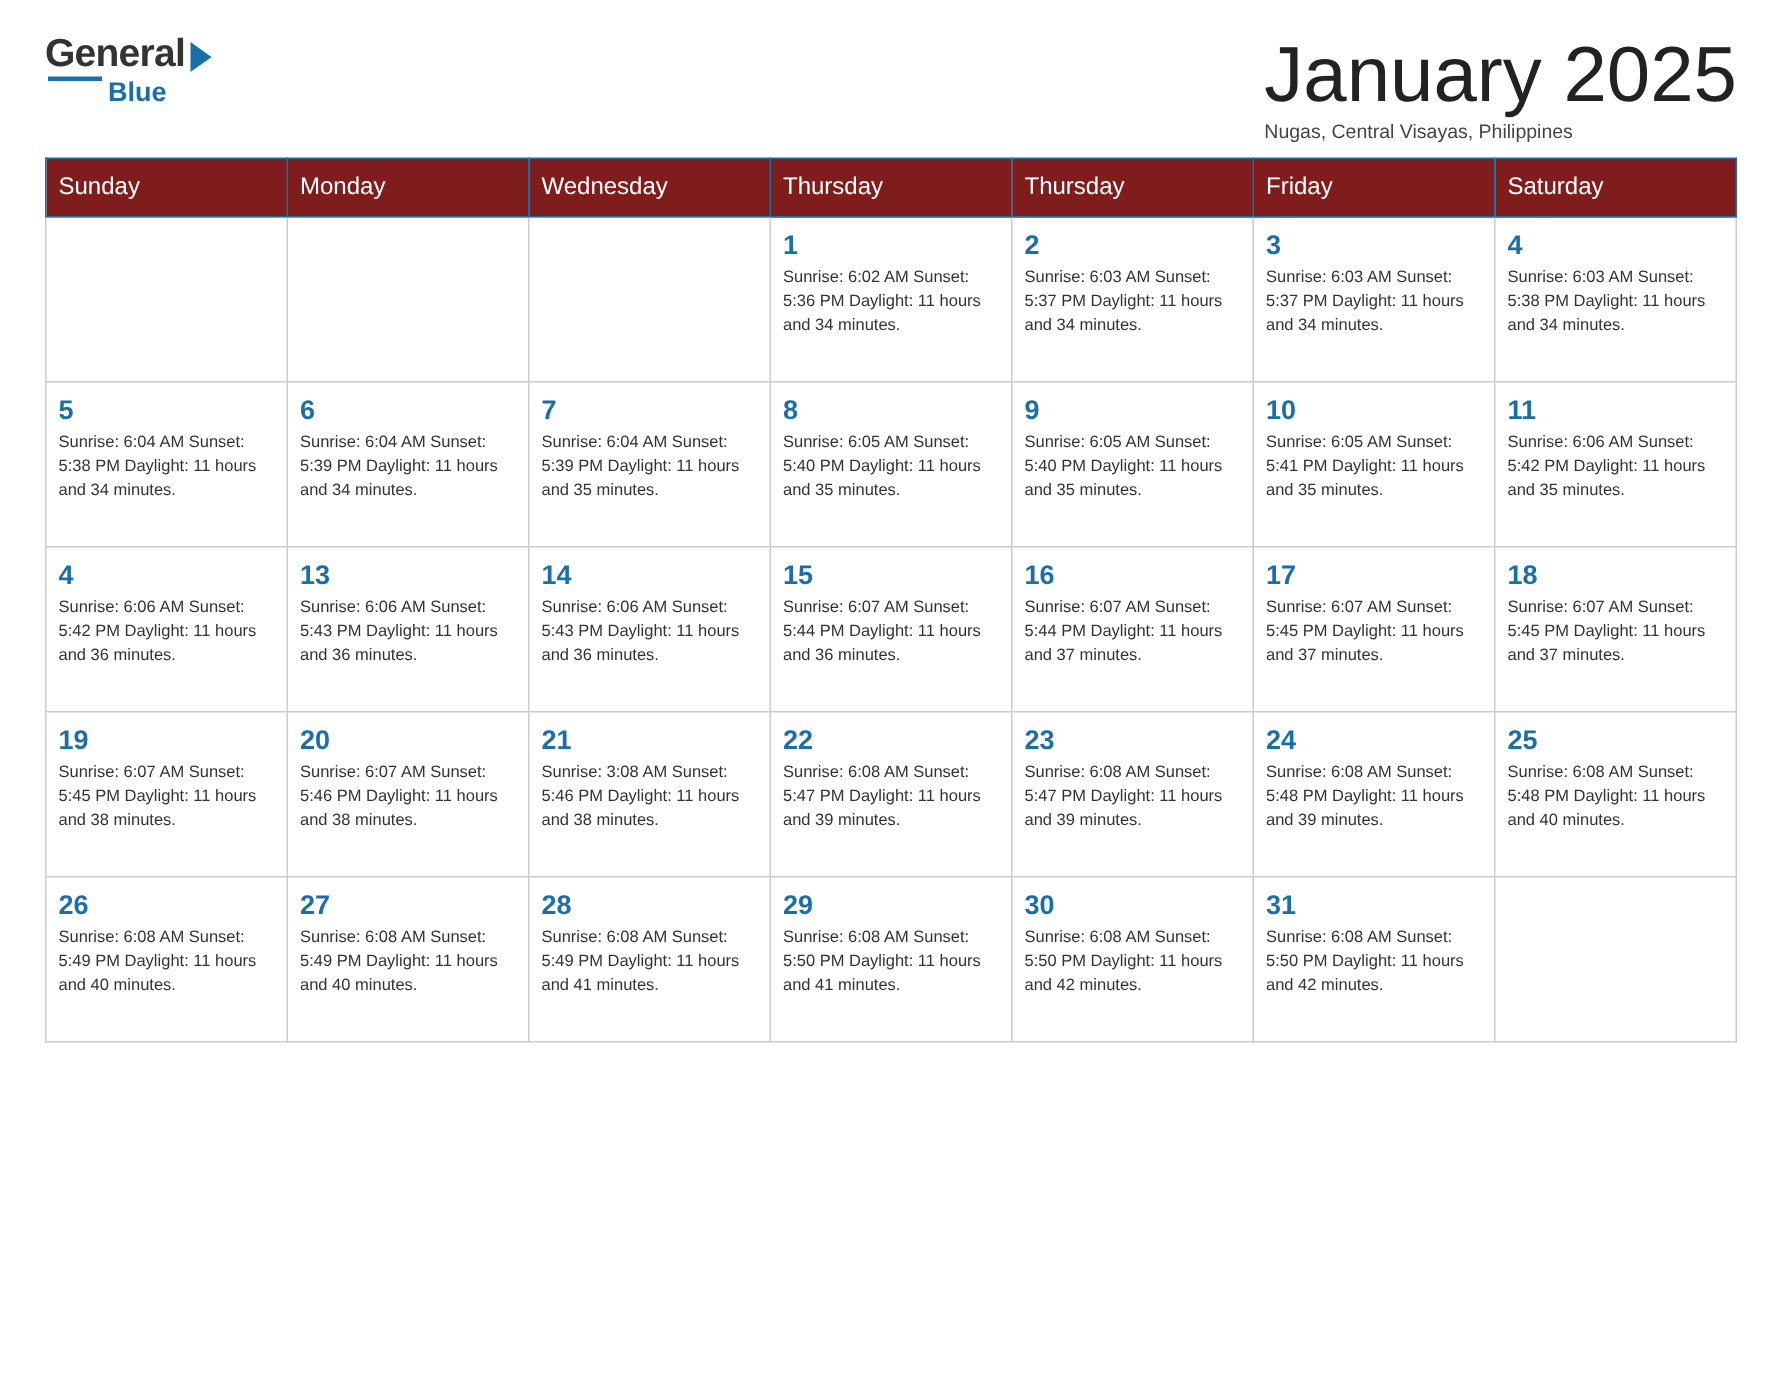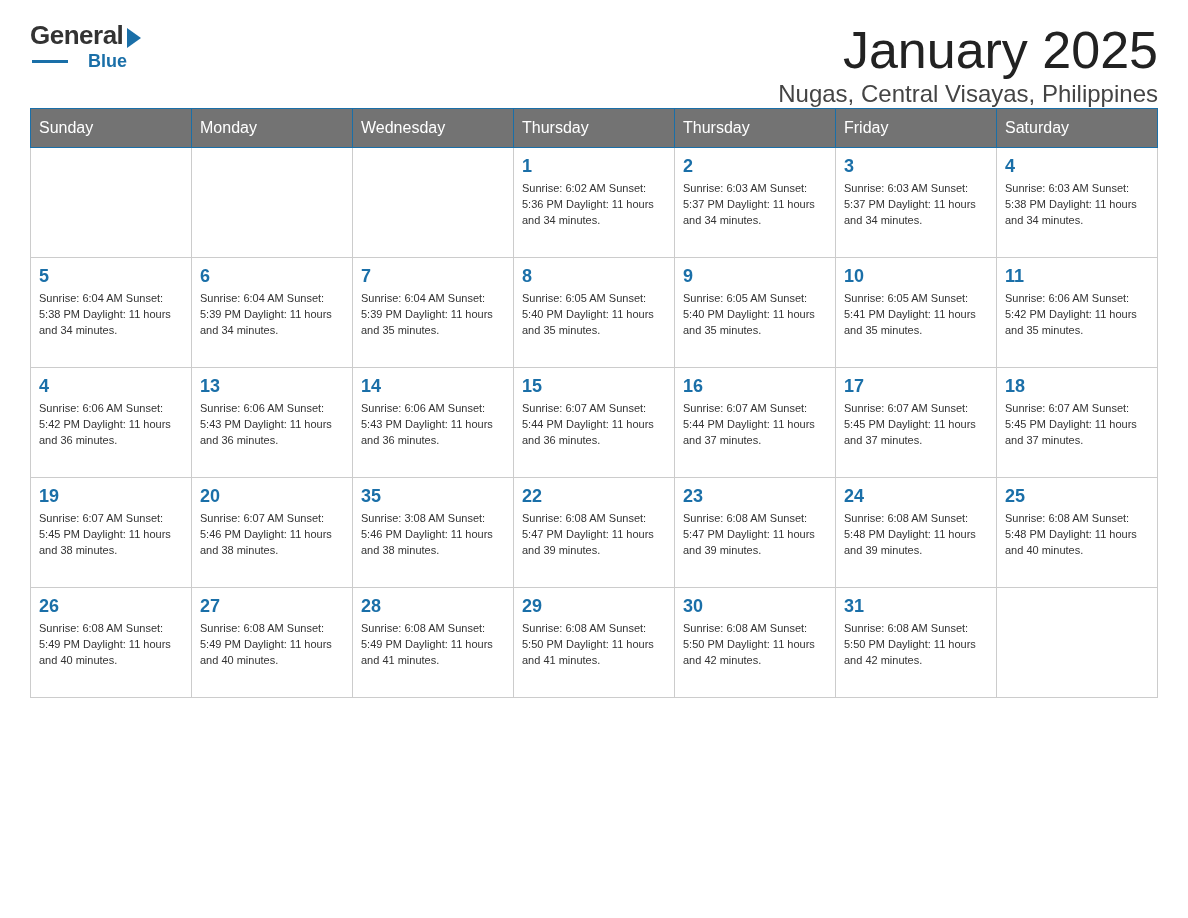--- a/index.html
+++ b/index.html
@@ -8,20 +8,21 @@
       background: #fff;
       width: 1188px;
       min-height: 918px;
       padding: 20px 30px;
     }
 
     .header {
       display: flex;
       justify-content: space-between;
       align-items: flex-start;
+      margin-bottom: 10px;
     }
 
     .logo {
       display: flex;
       flex-direction: column;
       align-items: flex-start;
     }
 
     .logo-top {
       display: flex;
@@ -40,61 +41,59 @@
       height: 0;
       border-left: 14px solid #1a6fa8;
       border-top: 10px solid transparent;
       border-bottom: 10px solid transparent;
       margin-left: 4px;
       margin-top: 4px;
     }
 
     .logo-bottom {
       display: flex;
-      align-items: center;
+      align-items: flex-start;
       margin-left: 2px;
-      gap: 16px;
     }
 
     .logo-line {
       width: 36px;
       height: 3px;
       background: #1a6fa8;
       margin-right: 4px;
     }
 
     .logo-blue-small {
       font-size: 18px;
       font-weight: bold;
       color: #1a6fa8;
     }
 
     .title-section {
-      text-align: right;
     }
 
     .month-title {
       font-size: 52px;
       font-weight: normal;
       color: #222;
     }
 
     .location-title {
-      font-size: 24px;
+      font-size: 13px;
       color: #444;
     }
 
     .calendar {
       width: 100%;
       border-collapse: collapse;
       border: 1px solid #ccc;
     }
 
     .calendar th {
-      background-color: #737373;
+      background-color: #7f1d1d;
       color: #fff;
       padding: 10px 8px;
       text-align: left;
       font-size: 16px;
       font-weight: normal;
       border: 1px solid #1a6fa8;
     }
 
     .calendar td {
       vertical-align: top;
@@ -299,21 +298,21 @@
 and 38 minutes.</div>
         </td>
         <td>
           <span class="day-number">20</span>
           <div class="day-info">Sunrise: 6:07 AM
 Sunset: 5:46 PM
 Daylight: 11 hours
 and 38 minutes.</div>
         </td>
         <td>
-          <span class="day-number">35</span>
+          <span class="day-number">21</span>
           <div class="day-info">Sunrise: 3:08 AM
 Sunset: 5:46 PM
 Daylight: 11 hours
 and 38 minutes.</div>
         </td>
         <td>
           <span class="day-number">22</span>
           <div class="day-info">Sunrise: 6:08 AM
 Sunset: 5:47 PM
 Daylight: 11 hours

